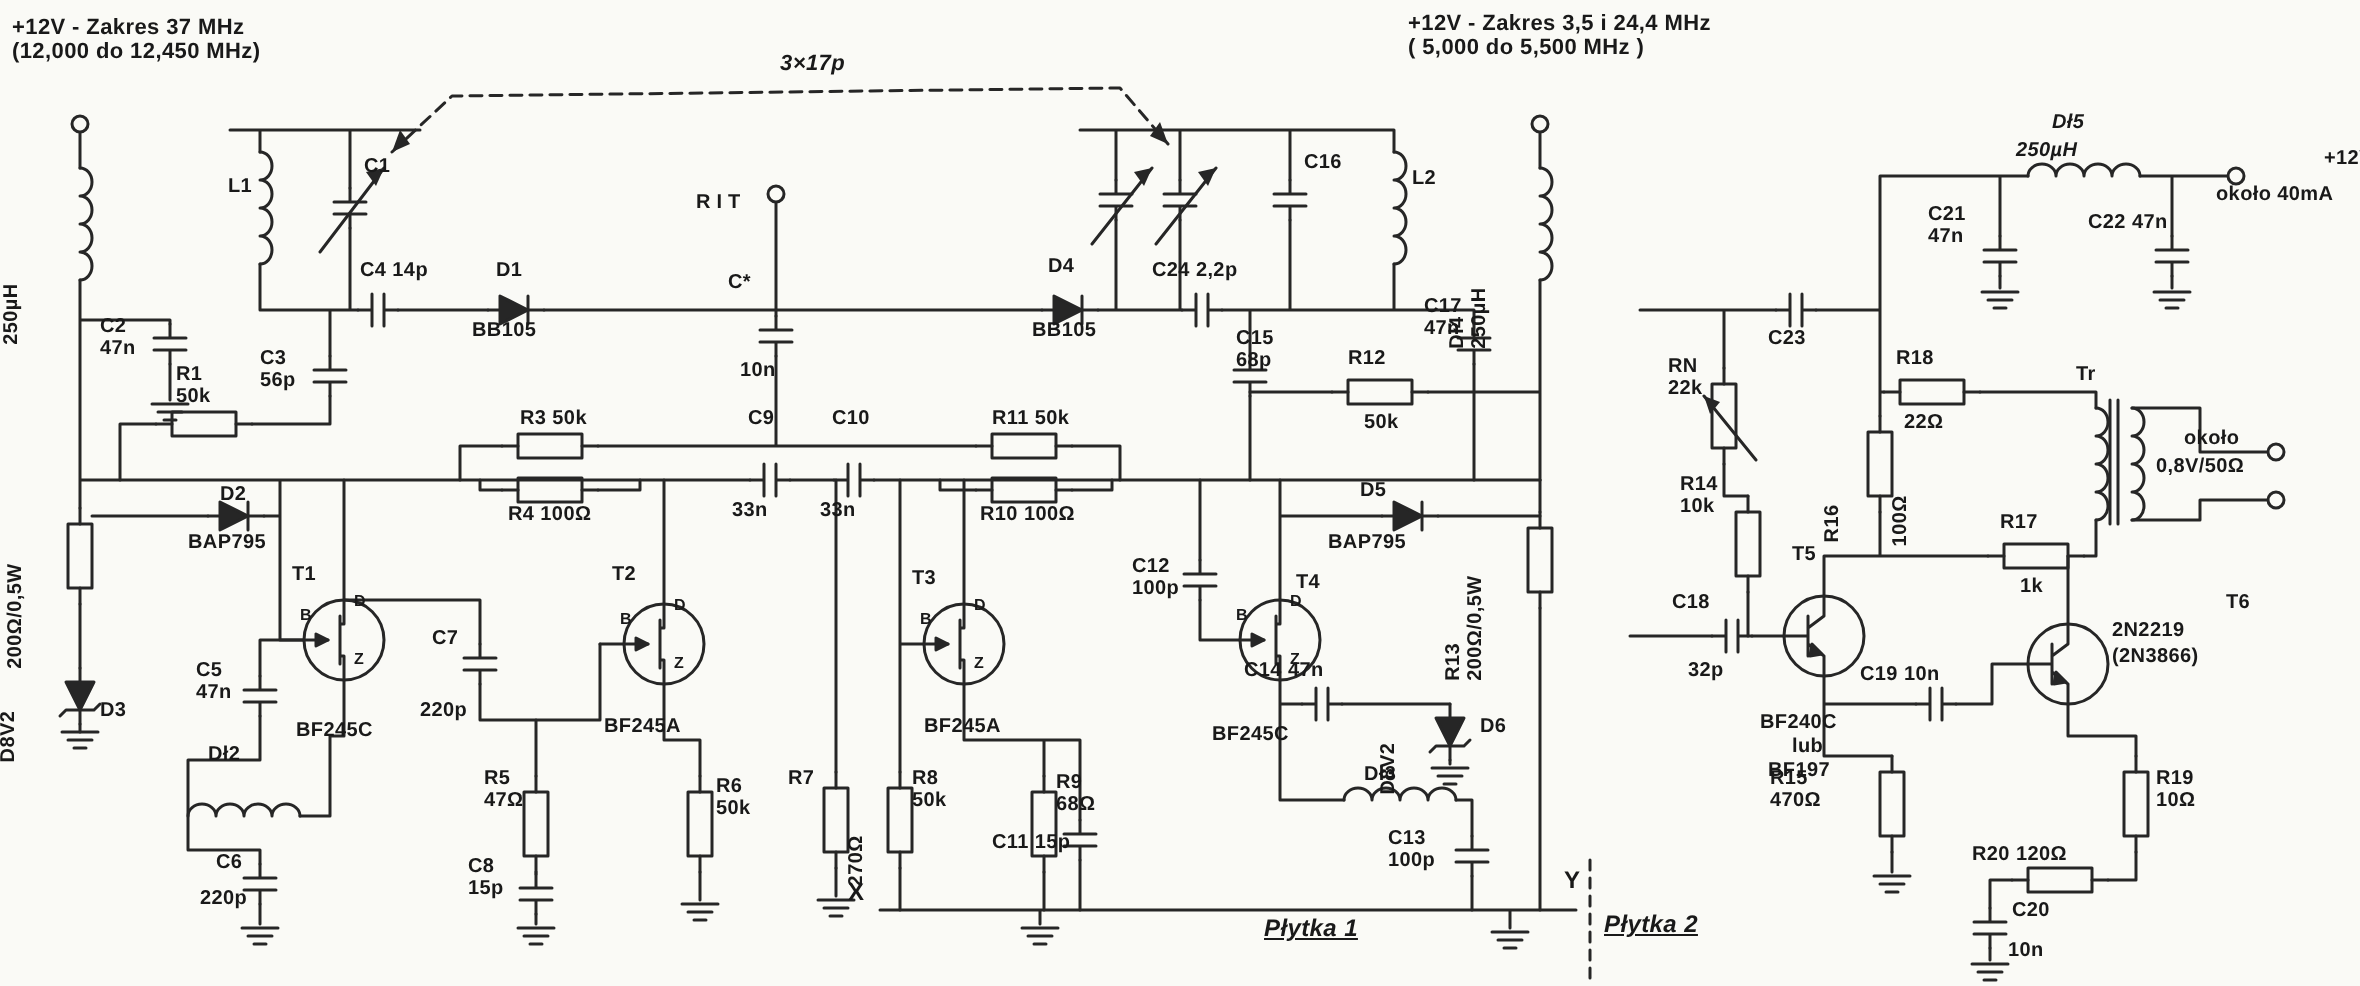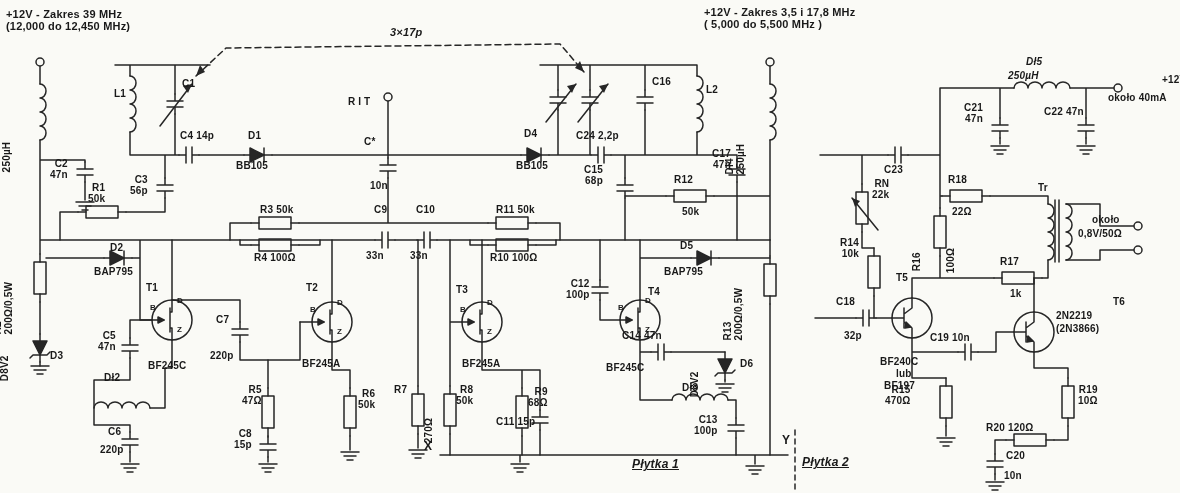--- a/index.html
+++ b/index.html
@@ -1,21 +1,21 @@
 <!DOCTYPE html>
 <html><head>
 <meta charset="utf-8">
 <style>
   html,body{margin:0;padding:0;background:#ddd;}
   .stage{position:relative;width:1180px;height:493px;background:#fafaf6;overflow:hidden;
          font-family:"Liberation Sans",sans-serif;}
   svg.wires{position:absolute;left:0;top:0;}
   .lbl{position:absolute;font-weight:700;font-size:10px;line-height:1.12;color:#191919;
        white-space:nowrap;letter-spacing:.2px;}
-  .c{text-align:right}
+  .c{text-align:left}
   .b{display:block}
   .hdr{font-size:11px}
   .it{font-style:italic}
   .rot{transform:rotate(-90deg);transform-origin:left bottom;}
   .board{font-size:12px;font-style:italic;text-decoration:underline;}
   .pin{font-size:8px;}
   .xy{font-size:12px;}
   .sp{letter-spacing:3px;}
 </style>
 </head>
@@ -232,25 +232,25 @@
   <use href="#term" x="770" y="62"></use>
   <use href="#term" x="388" y="97"></use>
   <use href="#term" x="1118" y="88"></use>
   <use href="#term" x="1138" y="226"></use>
   <use href="#term" x="1138" y="250"></use>
 </svg>
 
 <div>
 
   <div class="lbl hdr" style="left:6px;top:8px">
-    <span class="b">+12V - Zakres 39 MHz</span>
+    <span class="b">+12V - Zakres 37 MHz</span>
     <span class="b">(12,000 do 12,450 MHz)</span>
   </div>
   <div class="lbl hdr" style="left:704px;top:6px">
-    <span class="b">+12V - Zakres 3,5 i 17,8 MHz</span>
+    <span class="b">+12V - Zakres 3,5 i 24,4 MHz</span>
     <span class="b">( 5,000 do 5,500 MHz )</span>
   </div>
   <div class="lbl it" style="left:390px;top:26px;font-size:11px">3×17p</div>
   <div class="lbl sp" style="left:348px;top:96px">RIT</div>
 
   <div class="lbl rot" style="left:12px;top:150px">
     <span class="b">Dł1</span>
     <span class="b">250µH</span>
   </div>
   <div class="lbl c" style="left:50px;top:158px">
@@ -294,21 +294,21 @@
   <div class="lbl" style="left:490px;top:252px">
     <span>R10</span>
     <span>100Ω</span>
   </div>
   <div class="lbl" style="left:524px;top:128px">D4</div>
   <div class="lbl" style="left:516px;top:160px">BB105</div>
   <div class="lbl" style="left:576px;top:130px">
     <span>C24</span>
     <span>2,2p</span>
   </div>
-  <div class="lbl c" style="left:584px;top:164px">
+  <div class="lbl c" style="left:618px;top:164px">
     <span class="b">C15</span>
     <span class="b">68p</span>
   </div>
   <div class="lbl" style="left:652px;top:76px">C16</div>
   <div class="lbl" style="left:706px;top:84px">L2</div>
   <div class="lbl" style="left:674px;top:174px">R12</div>
   <div class="lbl" style="left:682px;top:206px">50k</div>
   <div class="lbl c" style="left:712px;top:148px">
     <span class="b">C17</span>
     <span class="b">47n</span>
@@ -392,21 +392,21 @@
   <div class="lbl c" style="left:694px;top:414px">
     <span class="b">C13</span>
     <span class="b">100p</span>
   </div>
 
   <div class="lbl xy" style="left:424px;top:440px">X</div>
   <div class="lbl xy" style="left:782px;top:434px">Y</div>
   <div class="lbl board" style="left:632px;top:458px">Płytka 1</div>
   <div class="lbl board" style="left:802px;top:456px">Płytka 2</div>
 
-  <div class="lbl c" style="left:872px;top:178px">
+  <div class="lbl c" style="left:834px;top:178px">
     <span class="b">RN</span>
     <span class="b">22k</span>
   </div>
   <div class="lbl c" style="left:840px;top:237px">
     <span class="b">R14</span>
     <span class="b">10k</span>
   </div>
   <div class="lbl" style="left:836px;top:296px">C18</div>
   <div class="lbl" style="left:844px;top:330px">32p</div>
 

